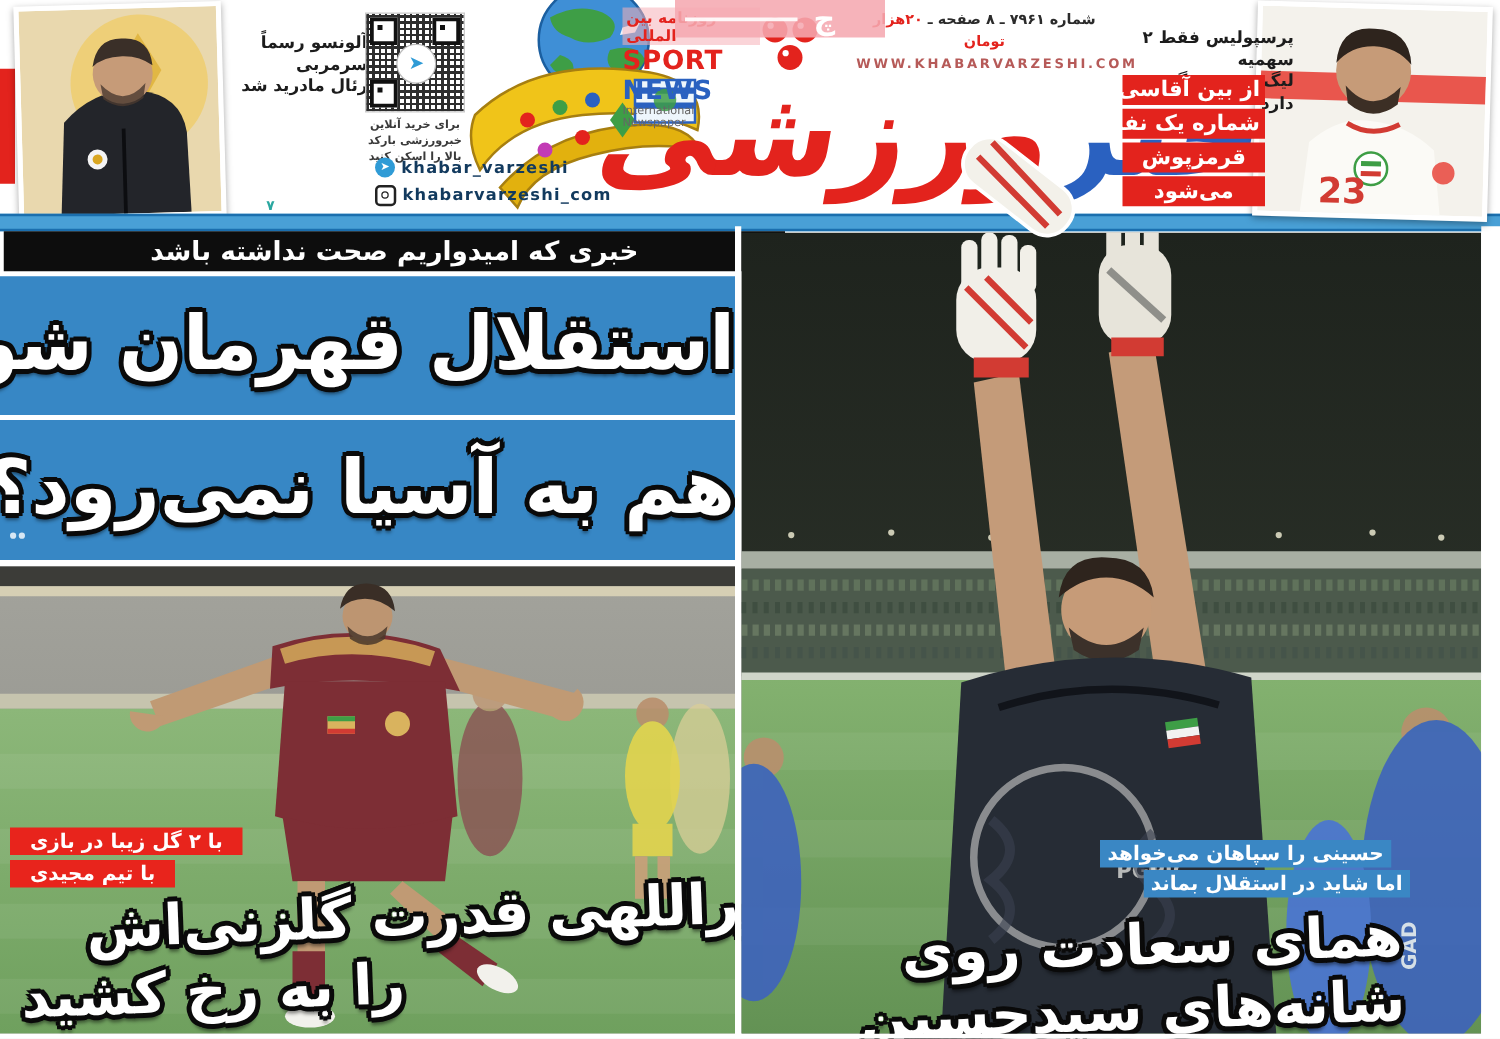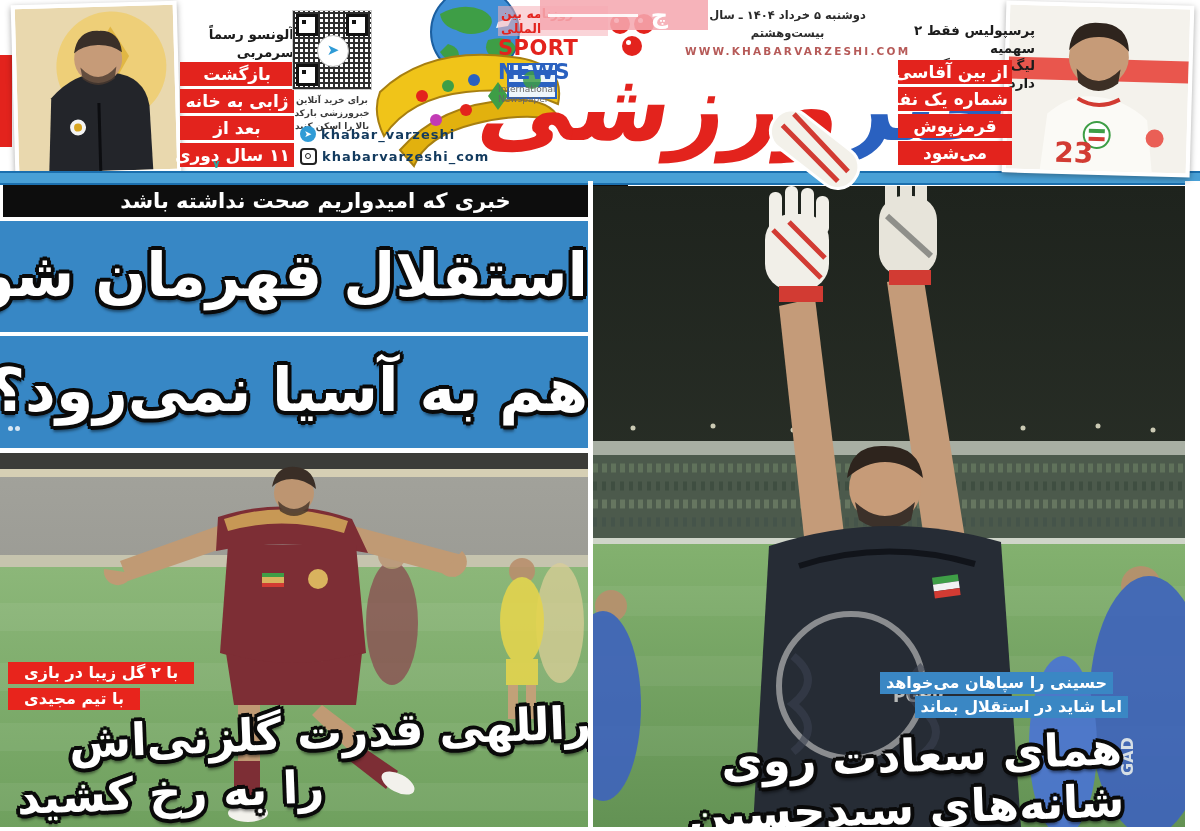--- a/index.html
+++ b/index.html
@@ -76,26 +76,20 @@
       <circle cx="60" cy="120" r="8" fill="#f4f4f4"></circle>
       <circle cx="60" cy="120" r="4" fill="#d9a621"></circle>
       <rect x="80" y="96" width="3" height="68" fill="#0c0d10"></rect>
     </svg>
   </div>
 
   <div class="abs rtl kicker" style="left:176px;top:26px;width:118px;">
     <div>آلونسو رسماً سرمربی</div>
     <div>رئال مادرید شد</div>
   </div>
-  <div class="abs rtl" style="left:180px;top:62px;width:114px;">
-    <div class="redline">بازگشت</div>
-    <div class="redline">ژابی به خانه</div>
-    <div class="redline">بعد از</div>
-    <div class="redline">۱۱ سال دوری</div>
-  </div>
   <div class="abs teal" style="left:213px;top:158px;">۷</div>
 
   <div class="abs" style="left:292px;top:10px;width:80px;">
     <div class="qrbox">
       <span class="qr-finder" style="left:3px;top:3px;"></span>
       <span class="qr-finder" style="right:3px;top:3px;"></span>
       <span class="qr-finder" style="left:3px;bottom:3px;"></span>
       <span class="qr-center">➤</span>
     </div>
     <div class="qr-cap rtl" style="margin-top:4px;">
@@ -150,21 +144,24 @@
   </div>
 
   <svg class="abs" style="left:762px;top:122px;transform:rotate(38deg);z-index:4;" width="110" height="58" viewBox="0 0 110 58">
     <g stroke="#fff" stroke-width="3">
       <rect x="2" y="8" width="100" height="42" rx="20" fill="#f3f1ea"></rect>
       <path d="M14 14 L92 26 M12 30 L90 40" stroke="#d23b33" stroke-width="5" fill="none"></path>
     </g>
   </svg>
 
   <div class="abs rtl dateline" style="left:685px;top:7px;width:205px;">
-    <div>دوشنبه ۵ خرداد ۱۴۰۴ ـ سال بیست‌وهشتم</div>
+    <div>
+      <span>شماره ۷۹۶۱ ـ ۸ صفحه ـ</span>
+      <span class="price">۲۰هزار تومان</span>
+    </div>
     <div class="site" style="direction:ltr;">WWW.KHABARVARZESHI.COM</div>
   </div>
 
   <div class="abs" style="left:300px;top:126px;">
     <div class="soc-row">
       <span class="tg-ic">➤</span>
       <span class="soc-txt">khabar_varzeshi</span>
     </div>
     <div class="soc-row" style="margin-top:6px;">
       <span class="ig-ic"></span>

